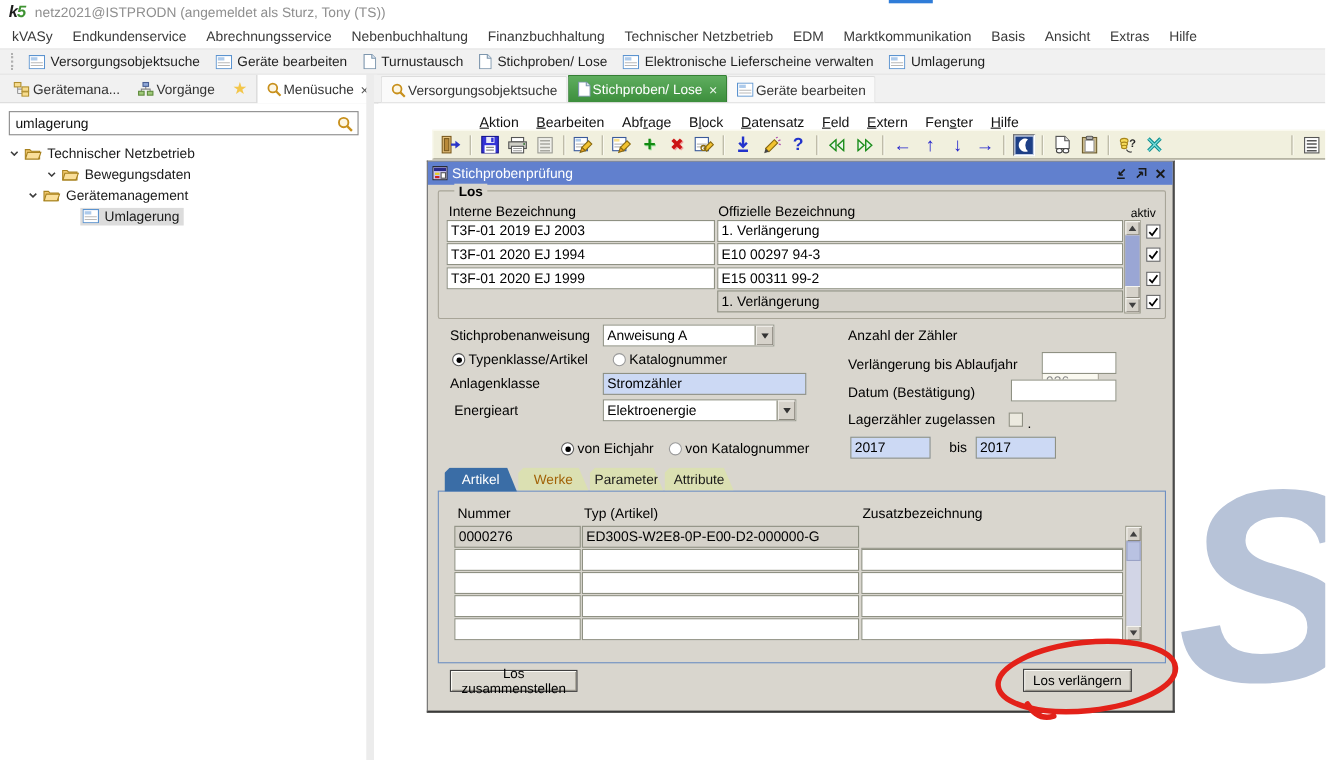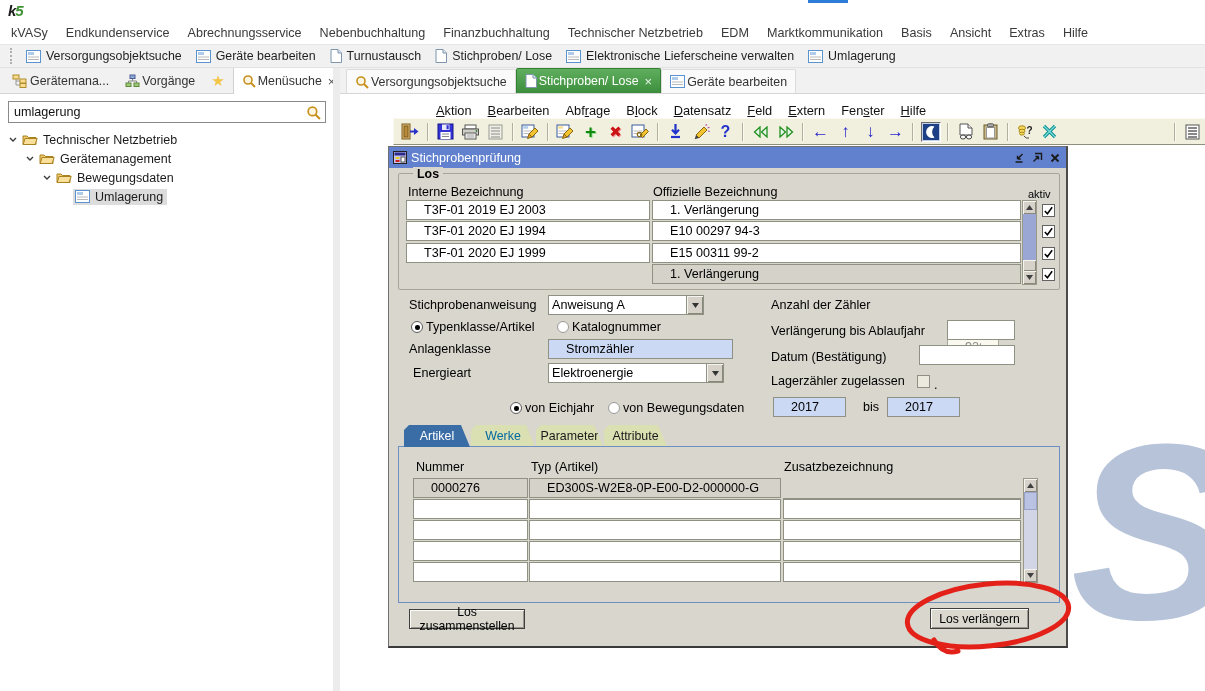--- a/index.html
+++ b/index.html
@@ -62,21 +62,21 @@
   #watermark { position:absolute; left:762px; top:408px; font-size:250px; font-style:italic; font-weight:bold; letter-spacing:-10px; color:#b7c3d8; z-index:1; line-height:1; pointer-events:none; }
 
   
   #dialog { position:absolute; left:388px; top:146px; width:680px; height:502px; background:#d9d6ce; border:1px solid #707070; border-right:2px solid #4a4a4a; border-bottom:2px solid #3a3a3a; z-index:10; }
   #dlg-titlebar { position:absolute; left:0; top:0; width:100%; height:21px; background:#6180ce; display:flex; align-items:center; padding:0 4px; }
   #dlg-title { color:#fff; font-size:12.6px; margin-left:4px; }
   #dlg-controls { margin-left:auto; display:flex; align-items:center; gap:3px; }
   .dlg-ctl { width:15px; height:15px; display:flex; align-items:center; justify-content:center; }
 
   .lbl { position:absolute; font-size:12.6px; color:#000; white-space:nowrap; }
-  .tfield { position:absolute; height:20px; border:1px solid #8f9183; background:#fff; font-family:inherit; font-size:12.6px; padding:0 17px; color:#000; outline:none; }
+  .tfield { position:absolute; height:20px; border:1px solid #8f9183; background:#fff; font-family:inherit; font-size:12.6px; padding:0 3px; color:#000; outline:none; }
   .tfield.lav { background:#ccd9f4; }
   .tfield.gray { background:#d5d2ca; }
   .tfield.ro { background:#faf9f0; color:#8a8a8a; border-color:#a9a79a; }
 
   #los-fieldset { position:absolute; left:9px; top:26px; width:662px; height:117px; border:1px solid #a8a598; border-radius:2px; }
   #los-legend { position:absolute; left:14px; top:-7px; background:#d9d6ce; padding:0 4px; font-size:12.4px; font-weight:bold; }
 
   .cb { position:absolute; width:13px; height:13px; background:#fff; border:1px solid #636363; display:flex; align-items:center; justify-content:center; }
   .cb.pale { background:#eceadf; border-color:#8f8f83; }
   .radio { position:absolute; width:12px; height:12px; border-radius:50%; border:1px solid #5a5a5a; background:#fff; }
@@ -89,37 +89,38 @@
 
   .sb { position:absolute; width:15px; border:1px solid #9a9a8a; background:#d6d2ca; display:flex; flex-direction:column; }
   .sb-btn { height:13px; background:#d6d2ca; box-shadow:inset 1px 1px 0 #f5f4ef, inset -1px -1px 0 #8a877d; display:flex; align-items:center; justify-content:center; flex:0 0 auto; }
   .sb-track-los { flex:1; background:#9aa6d4; }
   .sb-thumb { height:11px; background:#d6d2ca; box-shadow:inset 1px 1px 0 #f5f4ef, inset -1px -1px 0 #8a877d; flex:0 0 auto; }
   .sb-track-tbl { flex:1; background:#d2d5e6; }
   .sb-thumb2 { height:18px; background:#b9c2e2; border:1px solid #9aa2c6; flex:0 0 auto; }
 
   .dtab { position:absolute; top:278px; height:21px; display:flex; align-items:center; justify-content:center; font-size:12.4px; clip-path:polygon(0 100%, 0 5px, 5px 0, calc(100% - 9px) 0, 100% 100%); background:#dbe0b2; color:#1a1a1a; }
   .dtab.active { background:#3a6da6; color:#fff; height:22px; z-index:3; }
-  .dtab.disabled { color:#0369a1; }
+  .dtab.disabled { color:#a16207; }
 
   #tab-panel { position:absolute; left:9px; top:299px; width:662px; height:157px; border:1px solid #6d8fc2; background:#d9d6ce; }
 
   .btn { position:absolute; background:#dbd8d0; border:1px solid #3f3f3f; box-shadow:inset 1px 1px 0 #fbfaf5, inset -1px -1px 0 #9a968a; font-size:12.2px; font-family:inherit; display:flex; align-items:center; justify-content:center; color:#000; }
 
   #annotation { position:absolute; left:868px; top:560px; z-index:20; pointer-events:none; }
 </style>
 </head>
 <body>
 
 <div id="screen">
 
   <div id="watermark" style="color: rgb(183, 195, 216);">VASy</div>
 
   <div id="titlebar">
     <span id="logo"><span class="k">k</span><span class="five">5</span></span>
+    <span id="win-title">netz2021@ISTPRODN (angemeldet als Sturz, Tony (TS))</span>
   </div>
   <div id="top-blue-bar"></div>
 
   <nav id="menubar">
       <span class="menu-item">kVASy</span>
       <span class="menu-item">Endkundenservice</span>
       <span class="menu-item">Abrechnungsservice</span>
       <span class="menu-item">Nebenbuchhaltung</span>
       <span class="menu-item">Finanzbuchhaltung</span>
       <span class="menu-item">Technischer Netzbetrieb</span>
@@ -300,47 +301,47 @@
             </svg>
           </span>
           <span class="ticon">
             <svg width="16" height="13" viewBox="0 0 16 13">
               <path d="M1 3 h4 l1.5 1.5 H14 V11.5 H1 Z" fill="#f2c96e" stroke="#a8821f"></path>
               <path d="M3 5.5 H15.2 L13 11.5 H1.2 Z" fill="#fadf9a" stroke="#a8821f"></path>
             </svg>
           </span>
           <span>Technischer Netzbetrieb</span>
         </div>
+        <div class="tree-row" style="padding-left: 42px;">
+          <span class="chev">
+            <svg width="8" height="5" viewBox="0 0 8 5">
+              <path d="M1 1 L4 4 L7 1" stroke="#3c3c3c" stroke-width="1.4" fill="none"></path>
+            </svg>
+          </span>
+          <span class="ticon">
+            <svg width="16" height="13" viewBox="0 0 16 13">
+              <path d="M1 3 h4 l1.5 1.5 H14 V11.5 H1 Z" fill="#f2c96e" stroke="#a8821f"></path>
+              <path d="M3 5.5 H15.2 L13 11.5 H1.2 Z" fill="#fadf9a" stroke="#a8821f"></path>
+            </svg>
+          </span>
+          <span>Bewegungsdaten</span>
+        </div>
         <div class="tree-row" style="padding-left: 25px;">
           <span class="chev">
             <svg width="8" height="5" viewBox="0 0 8 5">
               <path d="M1 1 L4 4 L7 1" stroke="#3c3c3c" stroke-width="1.4" fill="none"></path>
             </svg>
           </span>
           <span class="ticon">
             <svg width="16" height="13" viewBox="0 0 16 13">
               <path d="M1 3 h4 l1.5 1.5 H14 V11.5 H1 Z" fill="#f2c96e" stroke="#a8821f"></path>
               <path d="M3 5.5 H15.2 L13 11.5 H1.2 Z" fill="#fadf9a" stroke="#a8821f"></path>
             </svg>
           </span>
           <span>Gerätemanagement</span>
-        </div>
-        <div class="tree-row" style="padding-left: 42px;">
-          <span class="chev">
-            <svg width="8" height="5" viewBox="0 0 8 5">
-              <path d="M1 1 L4 4 L7 1" stroke="#3c3c3c" stroke-width="1.4" fill="none"></path>
-            </svg>
-          </span>
-          <span class="ticon">
-            <svg width="16" height="13" viewBox="0 0 16 13">
-              <path d="M1 3 h4 l1.5 1.5 H14 V11.5 H1 Z" fill="#f2c96e" stroke="#a8821f"></path>
-              <path d="M3 5.5 H15.2 L13 11.5 H1.2 Z" fill="#fadf9a" stroke="#a8821f"></path>
-            </svg>
-          </span>
-          <span>Bewegungsdaten</span>
         </div>
         <div class="tree-row" style="padding-left: 59px;">
           <span class="chev"></span>
           <span class="tree-sel">
             <span class="ticon">
               <svg width="15" height="13" viewBox="0 0 15 13">
                 <rect x="0.5" y="0.5" width="14" height="12" fill="#fff" stroke="#5b93cf"></rect>
                 <rect x="2" y="2" width="6" height="3" fill="#aecbeb"></rect>
                 <line x1="2" y1="7" x2="13" y2="7" stroke="#b9b9b9"></line>
                 <line x1="2" y1="9.5" x2="13" y2="9.5" stroke="#b9b9b9"></line>
@@ -631,21 +632,21 @@
     <span class="lbl" style="left:382px; top:203px;">Datum (Bestätigung)</span>
     <input class="tfield" style="left: 530px; top: 198px; width: 96px;" value="">
 
     <span class="lbl" style="left:382px; top:227px;">Lagerzähler zugelassen</span>
     <span class="cb pale" style="left:528px; top:228px;"></span>
     <span class="lbl" style="left:545px; top:231px;">.</span>
 
     <span class="radio on" id="r-eich" style="left:121px; top:255px;"></span>
     <span class="lbl" style="left:136px; top:254px;">von Eichjahr</span>
     <span class="radio off" id="r-eichab" style="left:219px; top:255px;"></span>
-    <span class="lbl" style="left:234px; top:254px;">von Bewegungsdaten</span>
+    <span class="lbl" style="left:234px; top:254px;">von Katalognummer</span>
     <input class="tfield lav" style="left: 384px; top: 250px; width: 73px;" value="2017">
     <span class="lbl" style="left:474px; top:253px;">bis</span>
     <input class="tfield lav" style="left: 498px; top: 250px; width: 73px;" value="2017">
 
     <div id="dlg-tabs"></div>
     <div id="tab-panel"></div>
     <span class="lbl" style="left:27px; top:313px;">Nummer</span>
     <span class="lbl" style="left:142px; top:313px;">Typ (Artikel)</span>
     <span class="lbl" style="left:395px; top:313px;">Zusatzbezeichnung</span>
     <div id="table-rows"></div>

